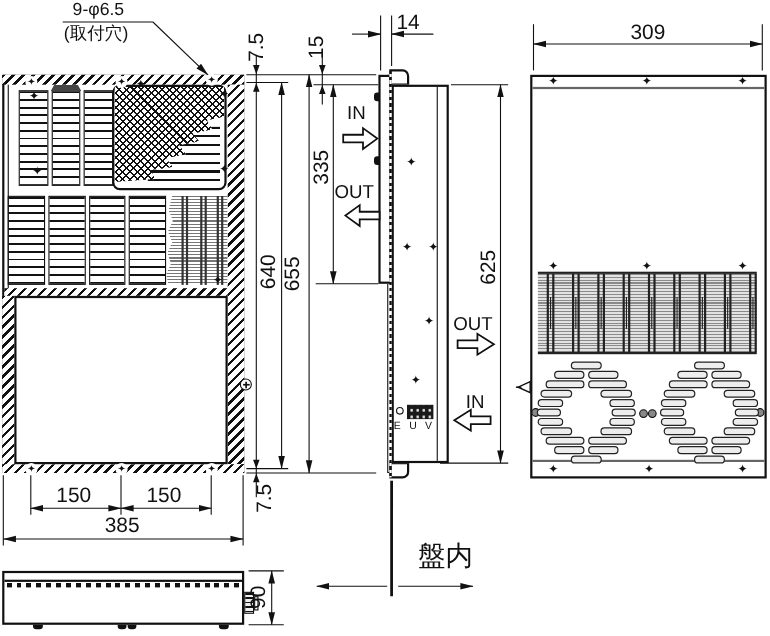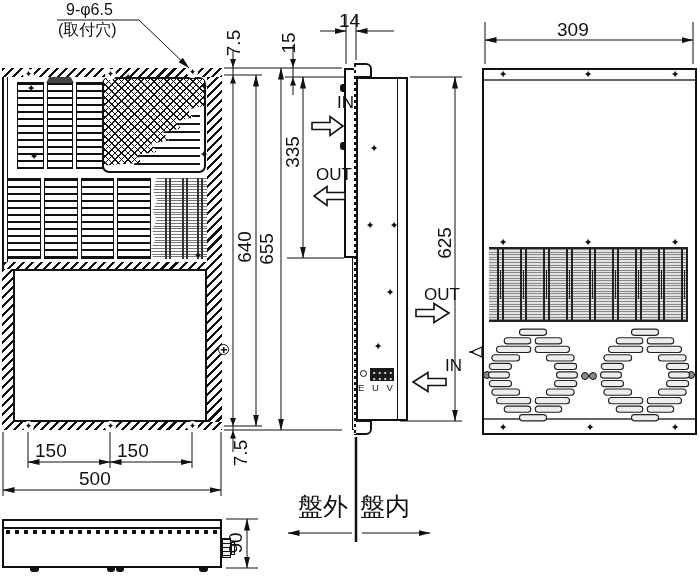--- a/index.html
+++ b/index.html
@@ -11,22 +11,22 @@
   .hatch{position:absolute;background:repeating-linear-gradient(135deg,#111 0 2.2px,#fff 2.2px 6.4px)}
   .louvers{position:absolute;display:flex;gap:3px}
   .louvers>div{flex:1;border:1.6px solid #111;
      background:repeating-linear-gradient(180deg,#111 0 1.8px,#fff 1.8px 7px)}
   .scr{position:absolute;width:12px;height:12px;font-size:11px;line-height:12px;text-align:center;color:#111}
   .scr::before{content:"✦"}
   .hole{position:absolute;width:11px;height:11px;border-radius:50%;background:#fff;font-size:9px;line-height:11px;text-align:center}
   .hole::before{content:"✦"}
   .vtext{position:absolute;width:64px;height:20px;line-height:20px;text-align:center;
          transform:rotate(-90deg);font-size:19px;z-index:6}
-  .htext{position:absolute;width:64px;height:20px;line-height:20px;text-align:left;font-size:19px;z-index:6}
-  .flow{position:absolute;width:60px;height:18px;line-height:18px;text-align:right;font-size:17px;z-index:6}
+  .htext{position:absolute;width:64px;height:20px;line-height:20px;text-align:center;font-size:19px;z-index:6}
+  .flow{position:absolute;width:60px;height:18px;line-height:18px;text-align:center;font-size:17px;z-index:6}
   .pan{position:absolute;width:74px;height:28px;line-height:28px;text-align:center;font-size:25px;z-index:6}
   .note{position:absolute;font-size:16px;z-index:6;white-space:nowrap}
   .mesh{position:absolute;
      background:repeating-linear-gradient(45deg,#111 0 1.3px,transparent 1.3px 4.6px),
                 repeating-linear-gradient(-45deg,#111 0 1.3px,#fff 1.3px 4.6px)}
   .fins{position:absolute;background:repeating-linear-gradient(180deg,#777 0 1px,#fff 1px 2.8px)}
   .finbar{position:absolute;width:2px;background:#333}
   #slot-band{position:absolute;box-sizing:border-box;border-top:2px solid #222;border-bottom:2px solid #222;
      background:repeating-linear-gradient(180deg,#8a8a8a 0 1px,#e2e2e2 1px 2.6px)}
   .slotgrp{position:absolute;top:0;height:100%;width:8px}
@@ -318,30 +318,29 @@
 
   <div class="note" style="left:66px;top:1px">9-φ6.5</div>
   <div class="note" style="left:58px;top:20px">(取付穴)</div>
 
   <div class="vtext" style="left:202px;top:33px">7.5</div>
   <div class="vtext" style="left:213px;top:237px">640</div>
   <div class="vtext" style="left:235px;top:239px">655</div>
   <div class="vtext" style="left:209px;top:443px">7.5</div>
   <div class="htext" style="left:35px;top:441px">150</div>
   <div class="htext" style="left:117px;top:441px">150</div>
-  <div class="htext" style="left:79px;top:469px">500</div>
+  <div class="htext" style="left:79px;top:469px">385</div>
 
   <div class="vtext" style="left:257px;top:33px">15</div>
   <div class="htext" style="left:339px;top:11px">14</div>
   <div class="vtext" style="left:261px;top:142px">335</div>
   <div class="vtext" style="left:413px;top:233px">625</div>
 
   <div class="flow" style="left:294px;top:94px">IN</div>
   <div class="flow" style="left:292px;top:166px">OUT</div>
   <div class="flow" style="left:400px;top:286px">OUT</div>
   <div class="flow" style="left:402px;top:357px">IN</div>
 
   <div class="htext" style="left:557px;top:20px">309</div>
   <div class="vtext" style="left:204px;top:533px">90</div>
 
-  <div class="pan" style="left:286px;top:492px">盤外</div>
-  <div class="pan" style="left:348px;top:492px">盤内</div>
+  <div class="pan" style="left:368px;top:492px">盤内</div>
 </div>
 
 </body></html>

